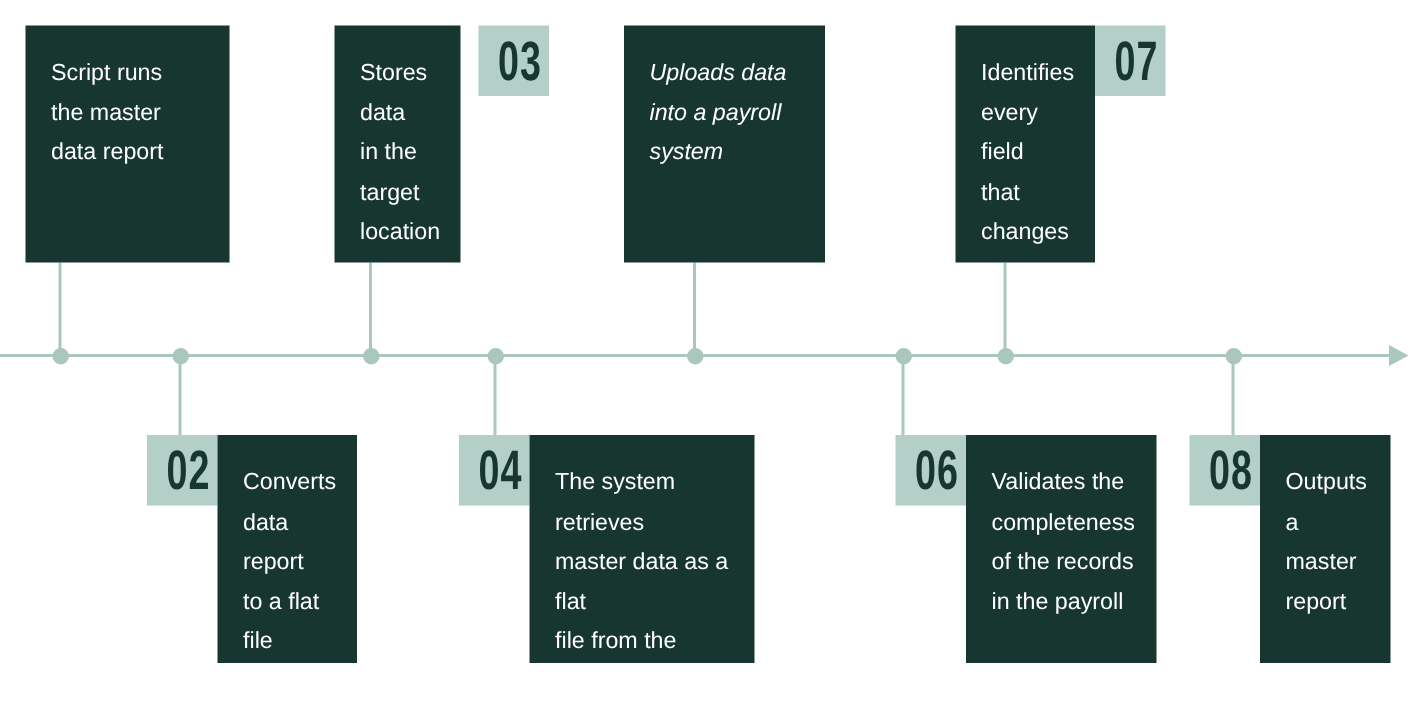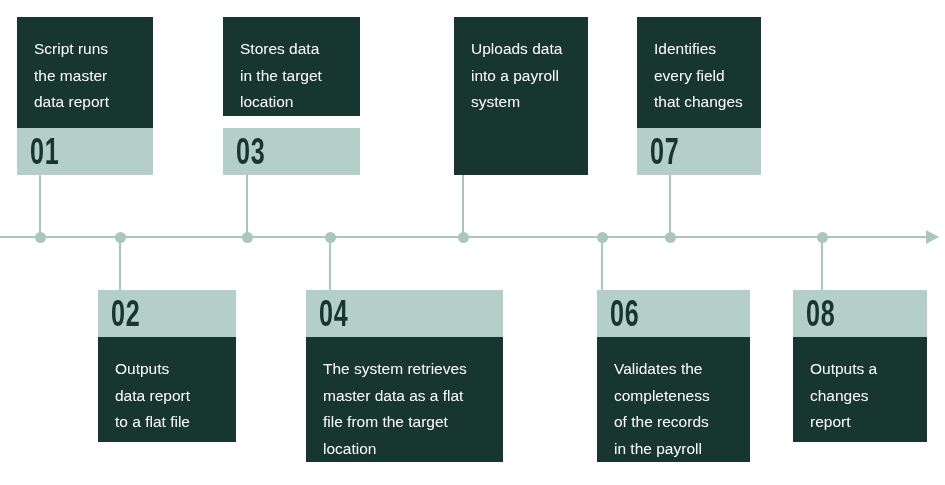--- a/index.html
+++ b/index.html
@@ -48,21 +48,21 @@
     width: 2px;
     background: #a9c7be;
   }
   .connector.top    { top: 175px; height: 62px; }
   .connector.bottom { top: 237px; height: 53px; }
 
   
   .step {
     position: absolute;
     display: flex;
-    flex-direction: column;
+    flex-direction: row;
   }
   .step.top    { top: 17px;  height: 158px; }
   .step.bottom { top: 290px; height: 152px; }
 
   .panel {
     background: #17362f;
     color: #ffffff;
     font-size: 15.5px;
     line-height: 26.5px;
     padding: 19px 14px 0 17px;
@@ -86,21 +86,21 @@
     font-weight: 700;
     letter-spacing: 1px;
     transform: scaleX(0.68);
     transform-origin: left center;
     white-space: nowrap;
   }
 
   
   .s01 { left: 17px;  width: 136px; }
   .s03 { left: 223px; width: 137px; gap: 12px; }
-  .s05 { left: 454px; width: 134px; }
+  .s05 { left: 416px; width: 134px; font-style: italic; }
   .s07 { left: 637px; width: 124px; }
   .s02 { left: 98px;  width: 138px; }
   .s04 { left: 306px; width: 197px; }
   .s06 { left: 572px; width: 153px; padding-left: 25px; }
   .s08 { left: 793px; width: 134px; }
 </style>
 </head>
 <body>
 
 <div class="canvas">
@@ -124,23 +124,20 @@
   <div class="dot" style="left:325px"></div>
   <div class="dot" style="left:458px"></div>
   <div class="dot" style="left:597px"></div>
   <div class="dot" style="left:665px"></div>
   <div class="dot" style="left:817px"></div>
 
   <div class="step top s01">
     <div class="panel">Script runs
 the master
 data report</div>
-    <div class="band">
-      <span class="num">01</span>
-    </div>
   </div>
 
   <div class="step top s03">
     <div class="panel">Stores data
 in the target
 location</div>
     <div class="band">
       <span class="num">03</span>
     </div>
   </div>
@@ -157,21 +154,21 @@
 that changes</div>
     <div class="band">
       <span class="num">07</span>
     </div>
   </div>
 
   <div class="step bottom s02">
     <div class="band">
       <span class="num">02</span>
     </div>
-    <div class="panel">Outputs
+    <div class="panel">Converts
 data report
 to a flat file</div>
   </div>
 
   <div class="step bottom s04">
     <div class="band">
       <span class="num">04</span>
     </div>
     <div class="panel">The system retrieves
 master data as a flat
@@ -187,17 +184,17 @@
 completeness
 of the records
 in the payroll</div>
   </div>
 
   <div class="step bottom s08">
     <div class="band">
       <span class="num">08</span>
     </div>
     <div class="panel">Outputs a
-changes
+master
 report</div>
   </div>
 
 </div>
 
 </body></html>

